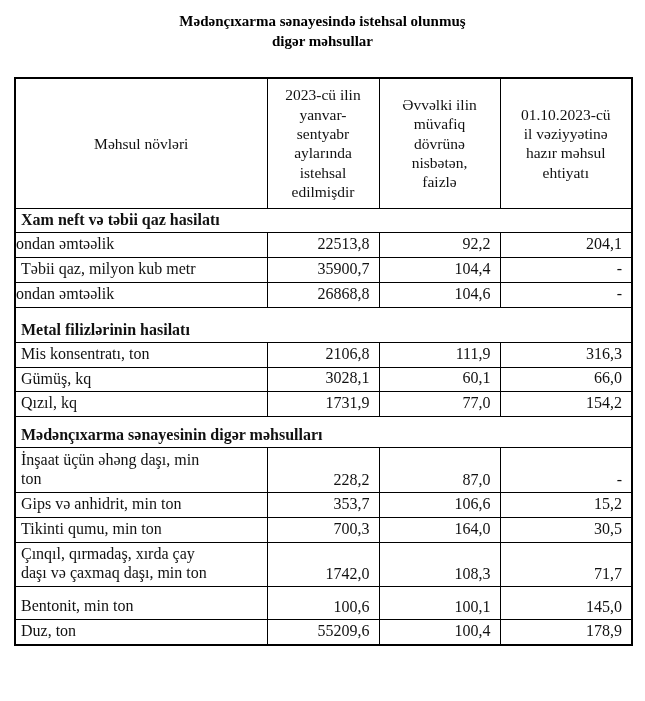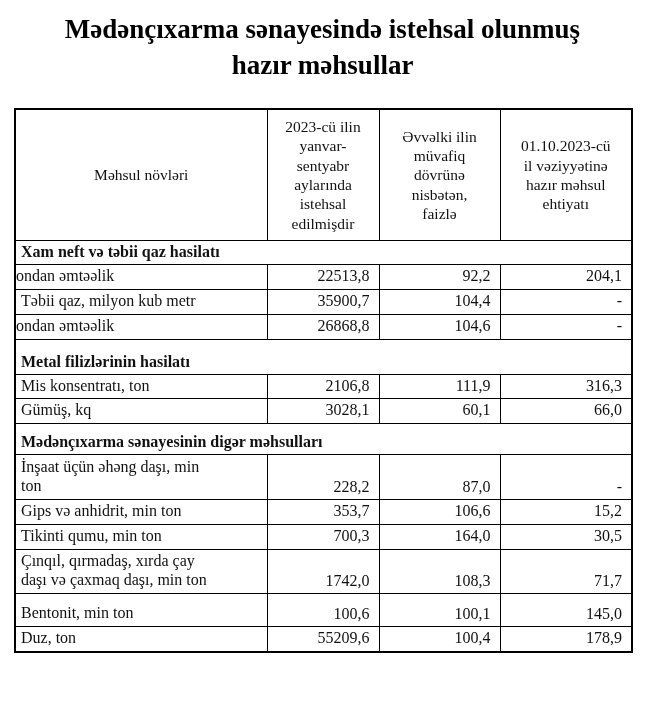--- a/index.html
+++ b/index.html
@@ -11,21 +11,21 @@
   }
   .page {
     width: 645px;
     height: 701px;
     background: #ffffff;
     overflow: hidden;
   }
   .title {
     padding-top: 12px;
     text-align: center;
-    font-size: 27px;
+    font-size: 15px;
     font-weight: bold;
     line-height: 1.32;
     color: #000000;
     margin-bottom: 25px;
   }
   table.products {
     border-collapse: collapse;
     table-layout: fixed;
     margin-left: 14px;
     width: 617px;
@@ -76,21 +76,21 @@
     padding: 1px 9px 3px 2px;
   }
 </style>
 </head>
 <body>
 
 <div class="page">
 
   <div class="title">
     <div>Mədənçıxarma sənayesində istehsal olunmuş</div>
-    <div>hazır məhsullar</div>
+    <div>digər məhsullar</div>
   </div>
 
   <table class="products">
     <colgroup>
       <col style="width:252px">
       <col style="width:112px">
       <col style="width:121px">
       <col style="width:132px">
     </colgroup>
 
@@ -144,20 +144,26 @@
       <td class="num">2106,8</td>
       <td class="num">111,9</td>
       <td class="num">316,3</td>
     </tr>
     <tr class="r24">
       <td class="label">Gümüş, kq</td>
       <td class="num">3028,1</td>
       <td class="num">60,1</td>
       <td class="num">66,0</td>
     </tr>
+    <tr class="r24">
+      <td class="label">Qızıl, kq</td>
+      <td class="num">1731,9</td>
+      <td class="num">77,0</td>
+      <td class="num">154,2</td>
+    </tr>
 
     <tr class="section-row sec3">
       <td colspan="4">Mədənçıxarma sənayesinin digər məhsulları</td>
     </tr>
     <tr class="tall2b">
       <td class="label">İnşaat üçün əhəng daşı, min
 ton</td>
       <td class="num">228,2</td>
       <td class="num">87,0</td>
       <td class="num">-</td>

